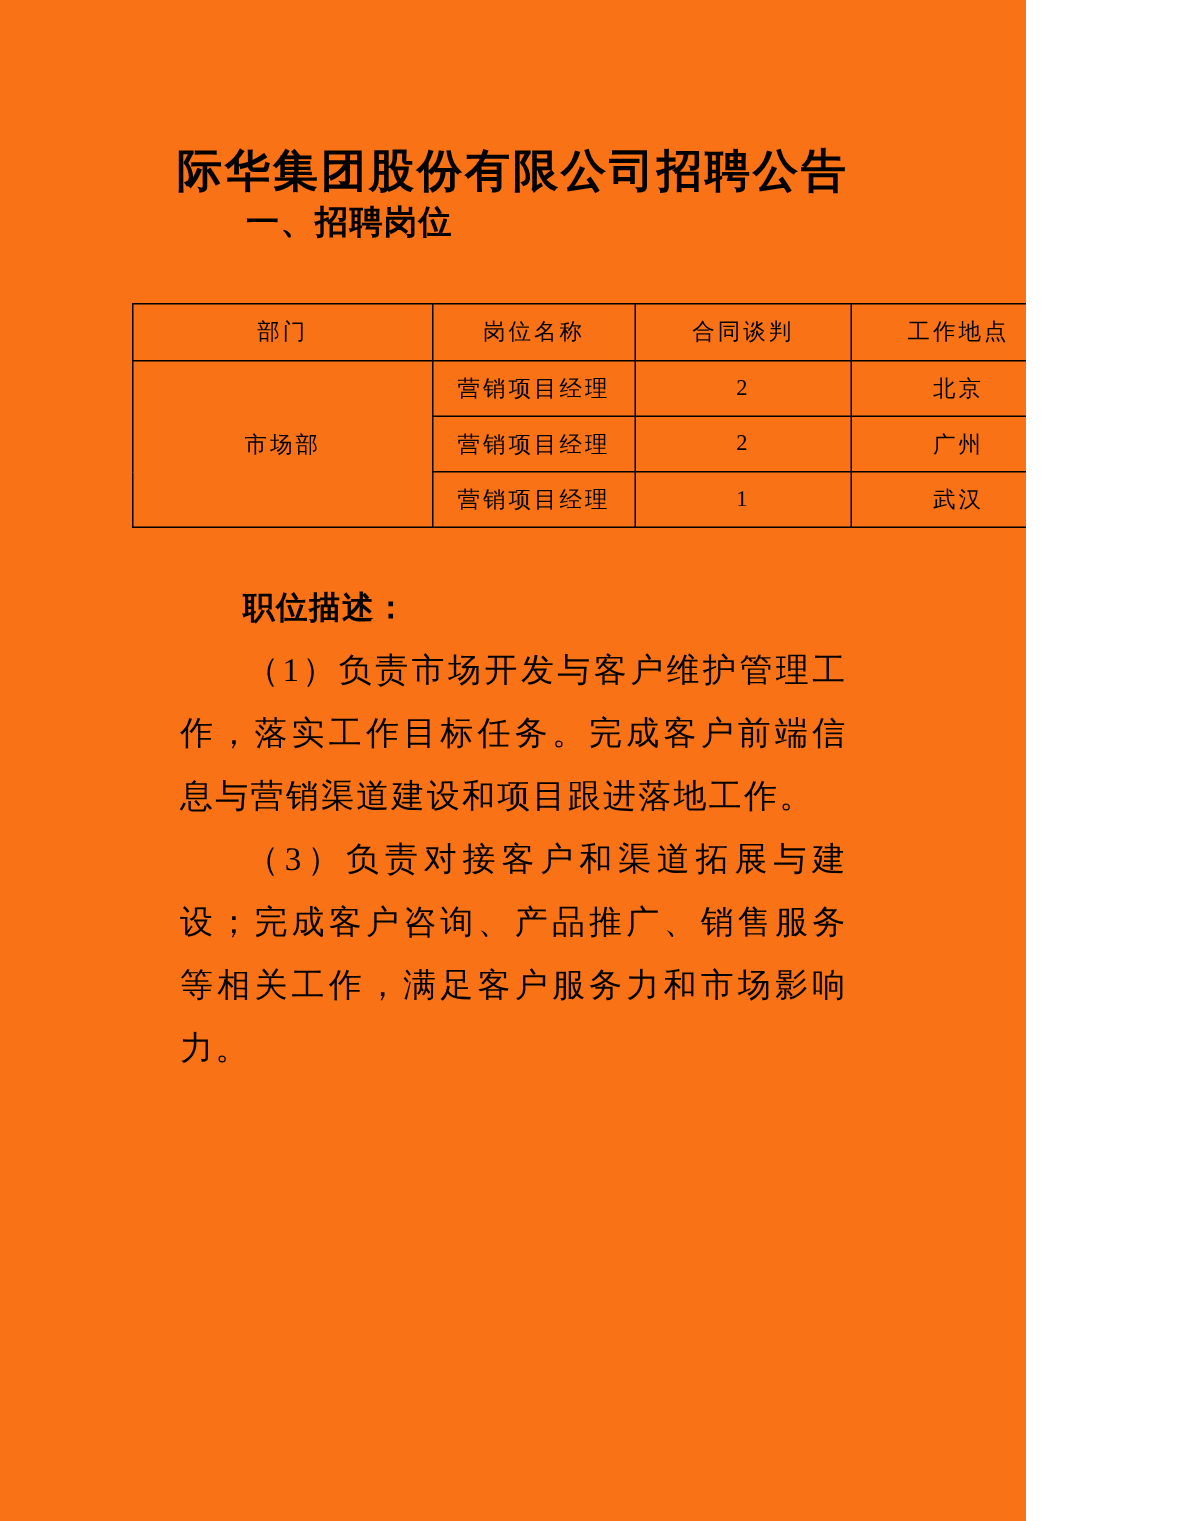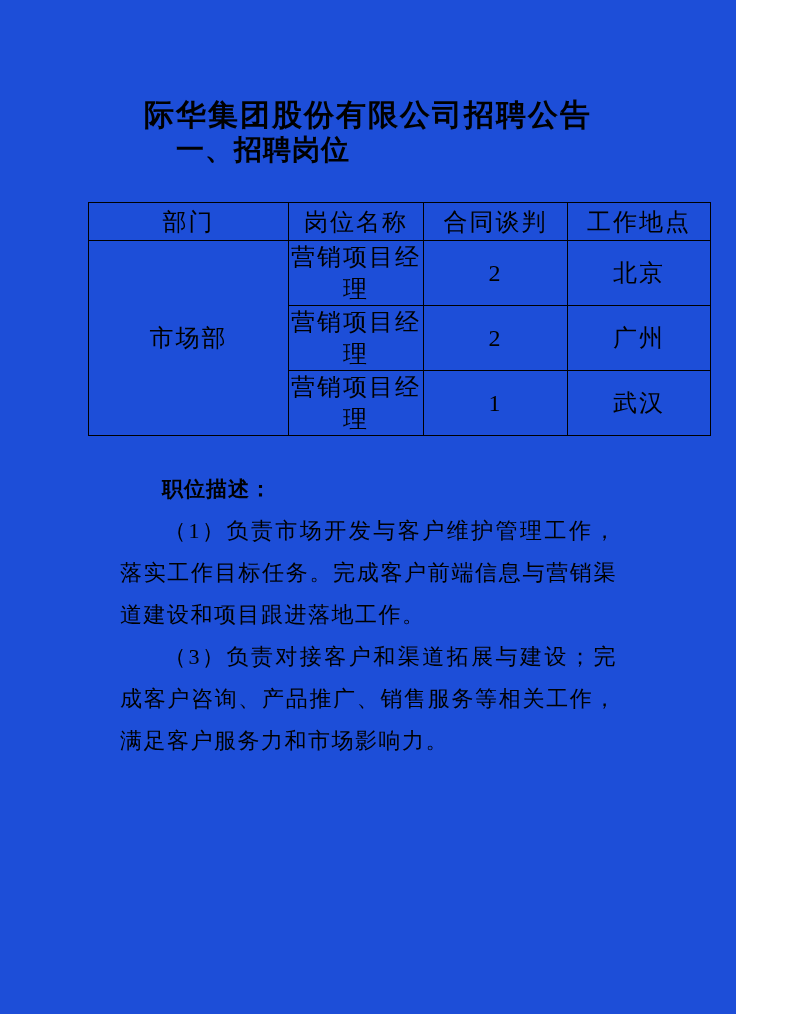--- a/index.html
+++ b/index.html
@@ -2,23 +2,23 @@
 <html><head>
 <meta charset="utf-8">
 <style>
   html, body {
     margin: 0;
     padding: 0;
     background: #ffffff;
   }
   .page {
     position: relative;
-    width: 736px;
+    width: 684px;
     height: 1014px;
-    background: #1d4ed8;
+    background: #f97316;
     color: #000000;
     font-family: "Liberation Serif", "DejaVu Serif", serif;
     overflow: hidden;
   }
   .doc-title {
     margin: 92px 80px 0 80px;
     font-size: 30px;
     line-height: 46px;
     font-weight: bold;
     text-align: center;
@@ -27,33 +27,33 @@
   .intro {
     margin: 26px 119px 0 120px;
     font-size: 21px;
     line-height: 48px;
     letter-spacing: 1.5px;
     text-align: justify;
     text-indent: 2em;
   }
   .sec-heading {
     margin: -10px 119px 0 120px;
-    font-size: 28px;
+    font-size: 22px;
     line-height: 44px;
     font-weight: bold;
     text-indent: 2em;
     letter-spacing: 1px;
-    font-family: Liberation Sans, sans-serif;
+    font-family: Liberation Mono, monospace;
   }
   table.recruit-table {
     margin: 30px 0 0 88px;
     width: 622px;
     border-collapse: collapse;
     table-layout: fixed;
-    font-size: 24px;
+    font-size: 15px;
     letter-spacing: 2px;
   }
   table.recruit-table col.c1 { width: 200px; }
   table.recruit-table col.c2 { width: 135px; }
   table.recruit-table col.c3 { width: 144px; }
   table.recruit-table col.c4 { width: 143px; }
   table.recruit-table th,
   table.recruit-table td {
     border: 1px solid #000000;
     text-align: center;

